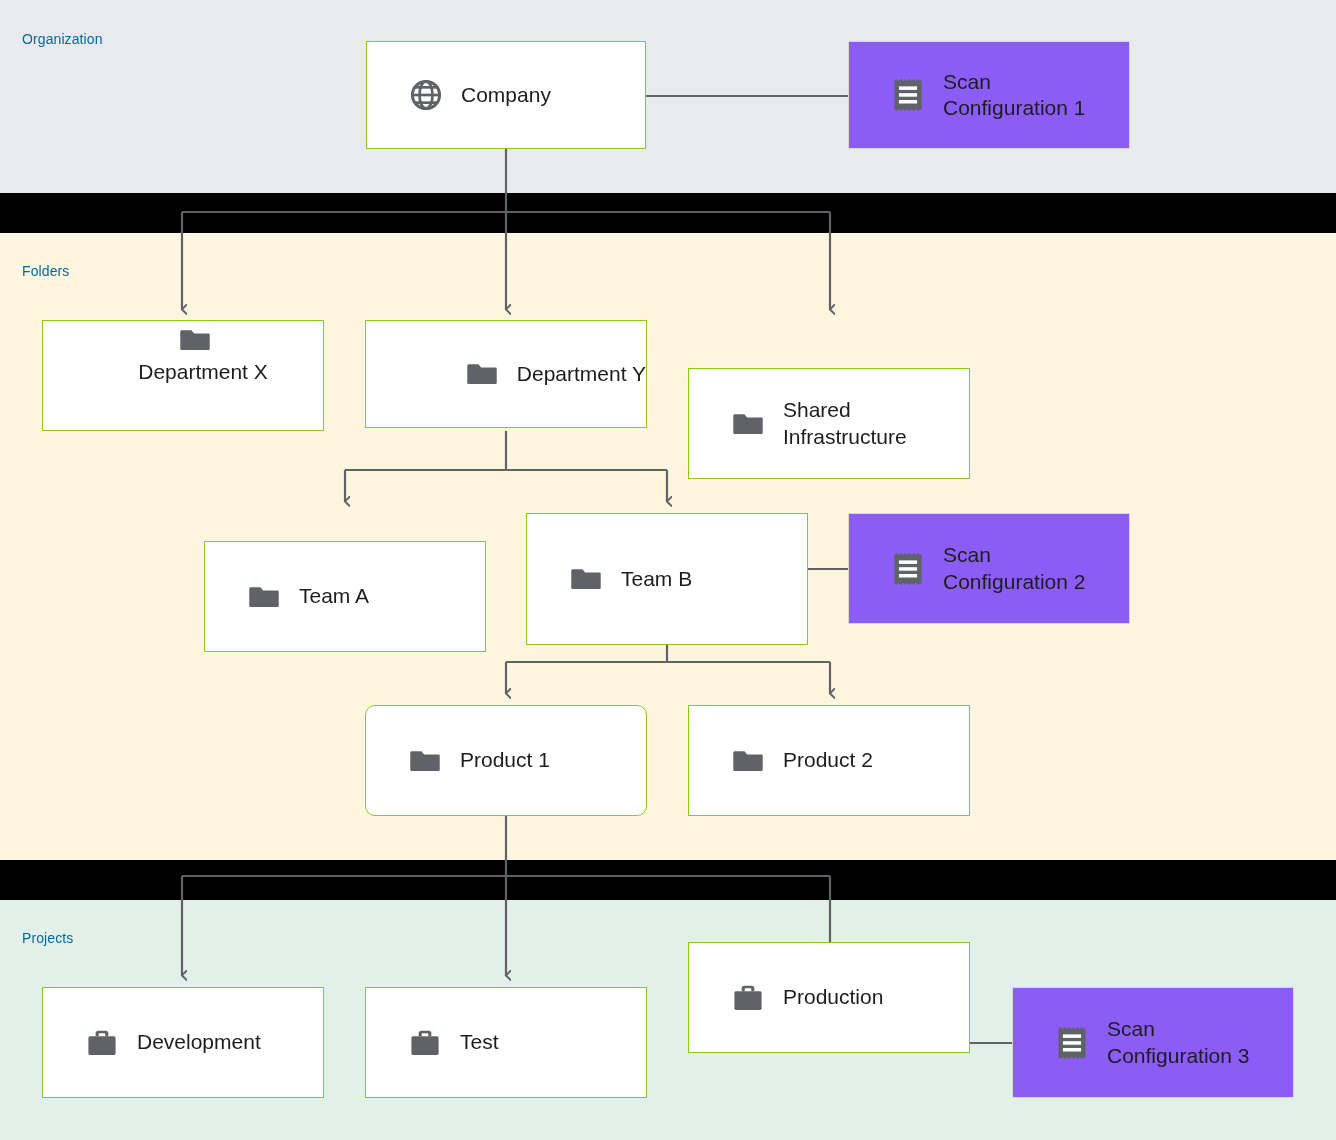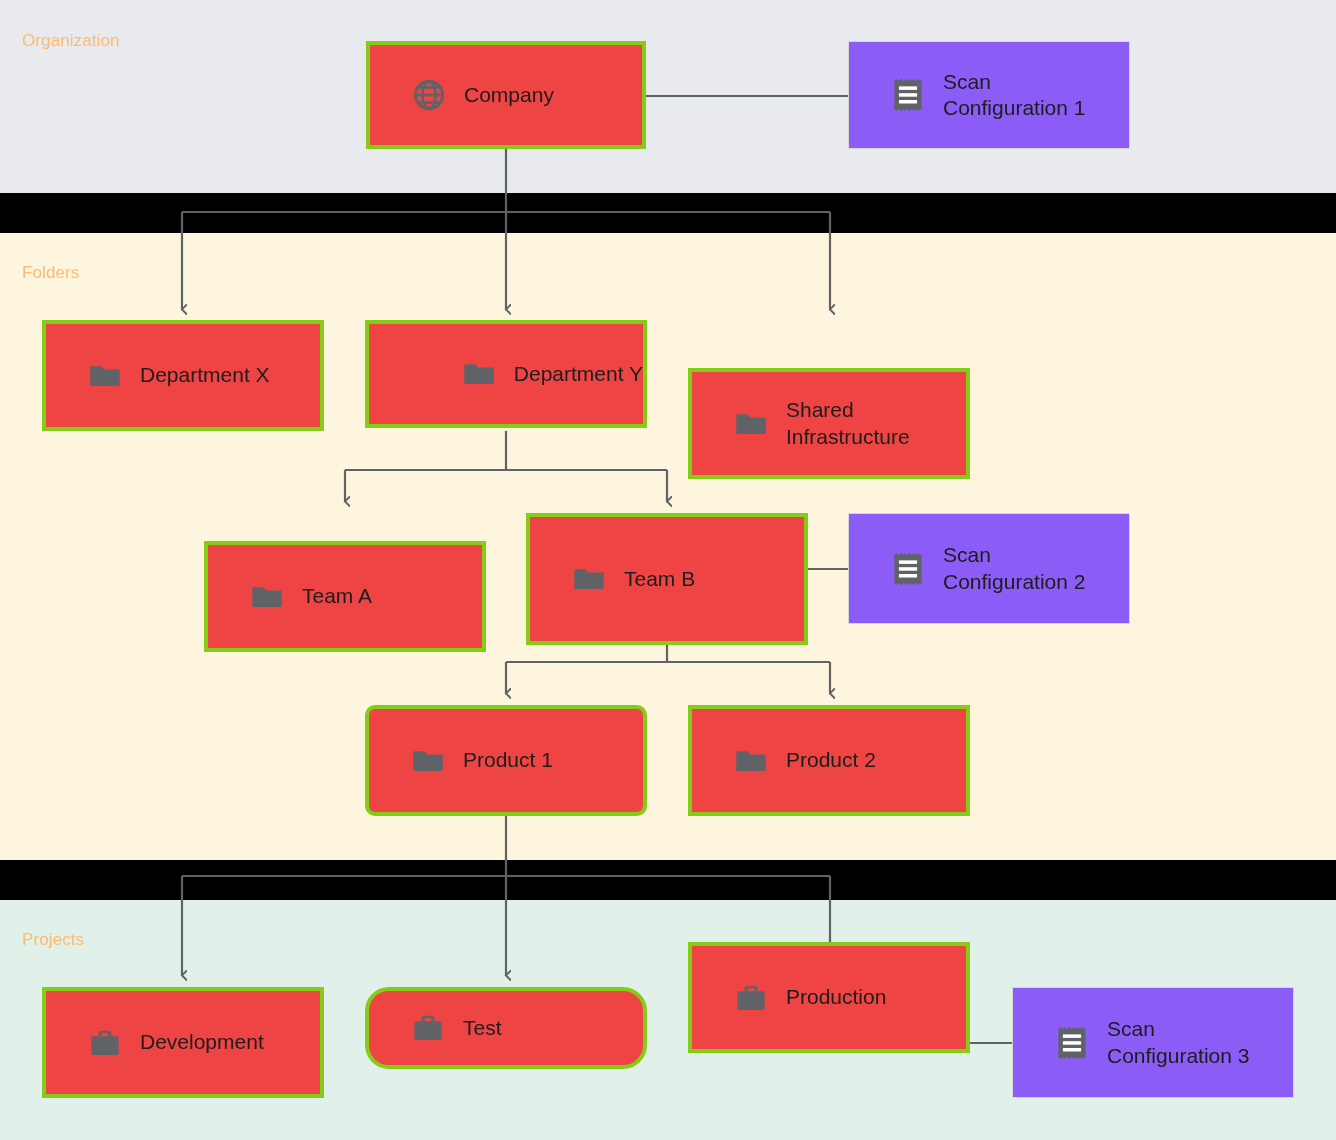--- a/index.html
+++ b/index.html
@@ -23,43 +23,43 @@
     width: 1336px;
   }
   .band-org   { top: 0px;   height: 193px;  background: #e8eaed; }
   .band-black-1 { top: 193px; height: 40px; background: #000000; }
   .band-folders { top: 233px; height: 627px; background: #fdf5dd; }
   .band-black-2 { top: 860px; height: 40px; background: #000000; }
   .band-projects { top: 900px; height: 240px; background: #e1f0e8; }
 
   .band-label {
     position: absolute;
-    font-size: 17px;
-    color: #fdba74;
+    font-size: 14px;
+    color: #0369a1;
     letter-spacing: 0.1px;
     white-space: nowrap;
   }
 
   
   #wires {
     position: absolute;
     left: 0;
     top: 0;
     width: 1336px;
     height: 1140px;
     pointer-events: none;
   }
 
   .node {
     position: absolute;
     box-sizing: border-box;
     display: flex;
     align-items: center;
-    background: #ef4444;
-    border: 4px solid #84cc16;
+    background: #ffffff;
+    border: 1px solid #84cc16;
     padding-left: 40px;
   }
   .node.scan {
     background: #8b5cf6;
     border: 1px solid #d7d7d7;
   }
   .node .ico {
     flex: 0 0 auto;
     width: 38px;
     height: 38px;
@@ -150,21 +150,21 @@
                  L8.6,27.4 L6.7,29.1 L4.8,27.4 L2.9,29.1 L1,27.4 Z" fill="#5f6368"></path>
         <rect x="5" y="7.4" width="16" height="3.1" fill="#ffffff"></rect>
         <rect x="5" y="13.4" width="16" height="3.1" fill="#ffffff"></rect>
         <rect x="5" y="19.4" width="16" height="3.1" fill="#ffffff"></rect>
       </svg>
     </span>
     <span class="label">Scan
 Configuration 1</span>
   </div>
 
-  <div class="node" style="left:42px; top:320px; width:282px; height:111px;">
+  <div class="node" style="left:42px; top:320px; width:282px; height:111px;flex-direction:column;">
     <span class="ico">
       <svg width="34" height="34" viewBox="0 0 24 24">
         <path d="M2.4,5.2 h7.1 l1.9,2.2 h10.2 a0.8,0.8 0 0 1 0.8,0.8 v10 a0.9,0.9 0 0 1 -0.9,0.9
                  h-19 a0.9,0.9 0 0 1 -0.9,-0.9 v-12.1 a0.9,0.9 0 0 1 0.8,-0.9 z" fill="#5f6368"></path>
       </svg>
     </span>
     <span class="label">Department X</span>
   </div>
 
   <div class="node" style="left:365px; top:320px; width:282px; height:108px;justify-content:flex-end;">
@@ -248,21 +248,21 @@
     <span class="ico">
       <svg width="34" height="34" viewBox="0 0 24 24">
         <path d="M9.4,3.4 h5.2 a1.9,1.9 0 0 1 1.9,1.9 v1.9 h-2.2 v-1.5 a0.5,0.5 0 0 0 -0.5,-0.5
                  h-3.6 a0.5,0.5 0 0 0 -0.5,0.5 v1.5 h-2.2 v-1.9 a1.9,1.9 0 0 1 1.9,-1.9 z" fill="#5f6368"></path>
         <rect x="2.4" y="7.2" width="19.2" height="13.2" rx="1.1" fill="#5f6368"></rect>
       </svg>
     </span>
     <span class="label">Development</span>
   </div>
 
-  <div class="node" style="left:365px; top:987px; width:282px; height:82px;border-radius:24px;">
+  <div class="node" style="left:365px; top:987px; width:282px; height:111px;">
     <span class="ico">
       <svg width="34" height="34" viewBox="0 0 24 24">
         <path d="M9.4,3.4 h5.2 a1.9,1.9 0 0 1 1.9,1.9 v1.9 h-2.2 v-1.5 a0.5,0.5 0 0 0 -0.5,-0.5
                  h-3.6 a0.5,0.5 0 0 0 -0.5,0.5 v1.5 h-2.2 v-1.9 a1.9,1.9 0 0 1 1.9,-1.9 z" fill="#5f6368"></path>
         <rect x="2.4" y="7.2" width="19.2" height="13.2" rx="1.1" fill="#5f6368"></rect>
       </svg>
     </span>
     <span class="label">Test</span>
   </div>
 

